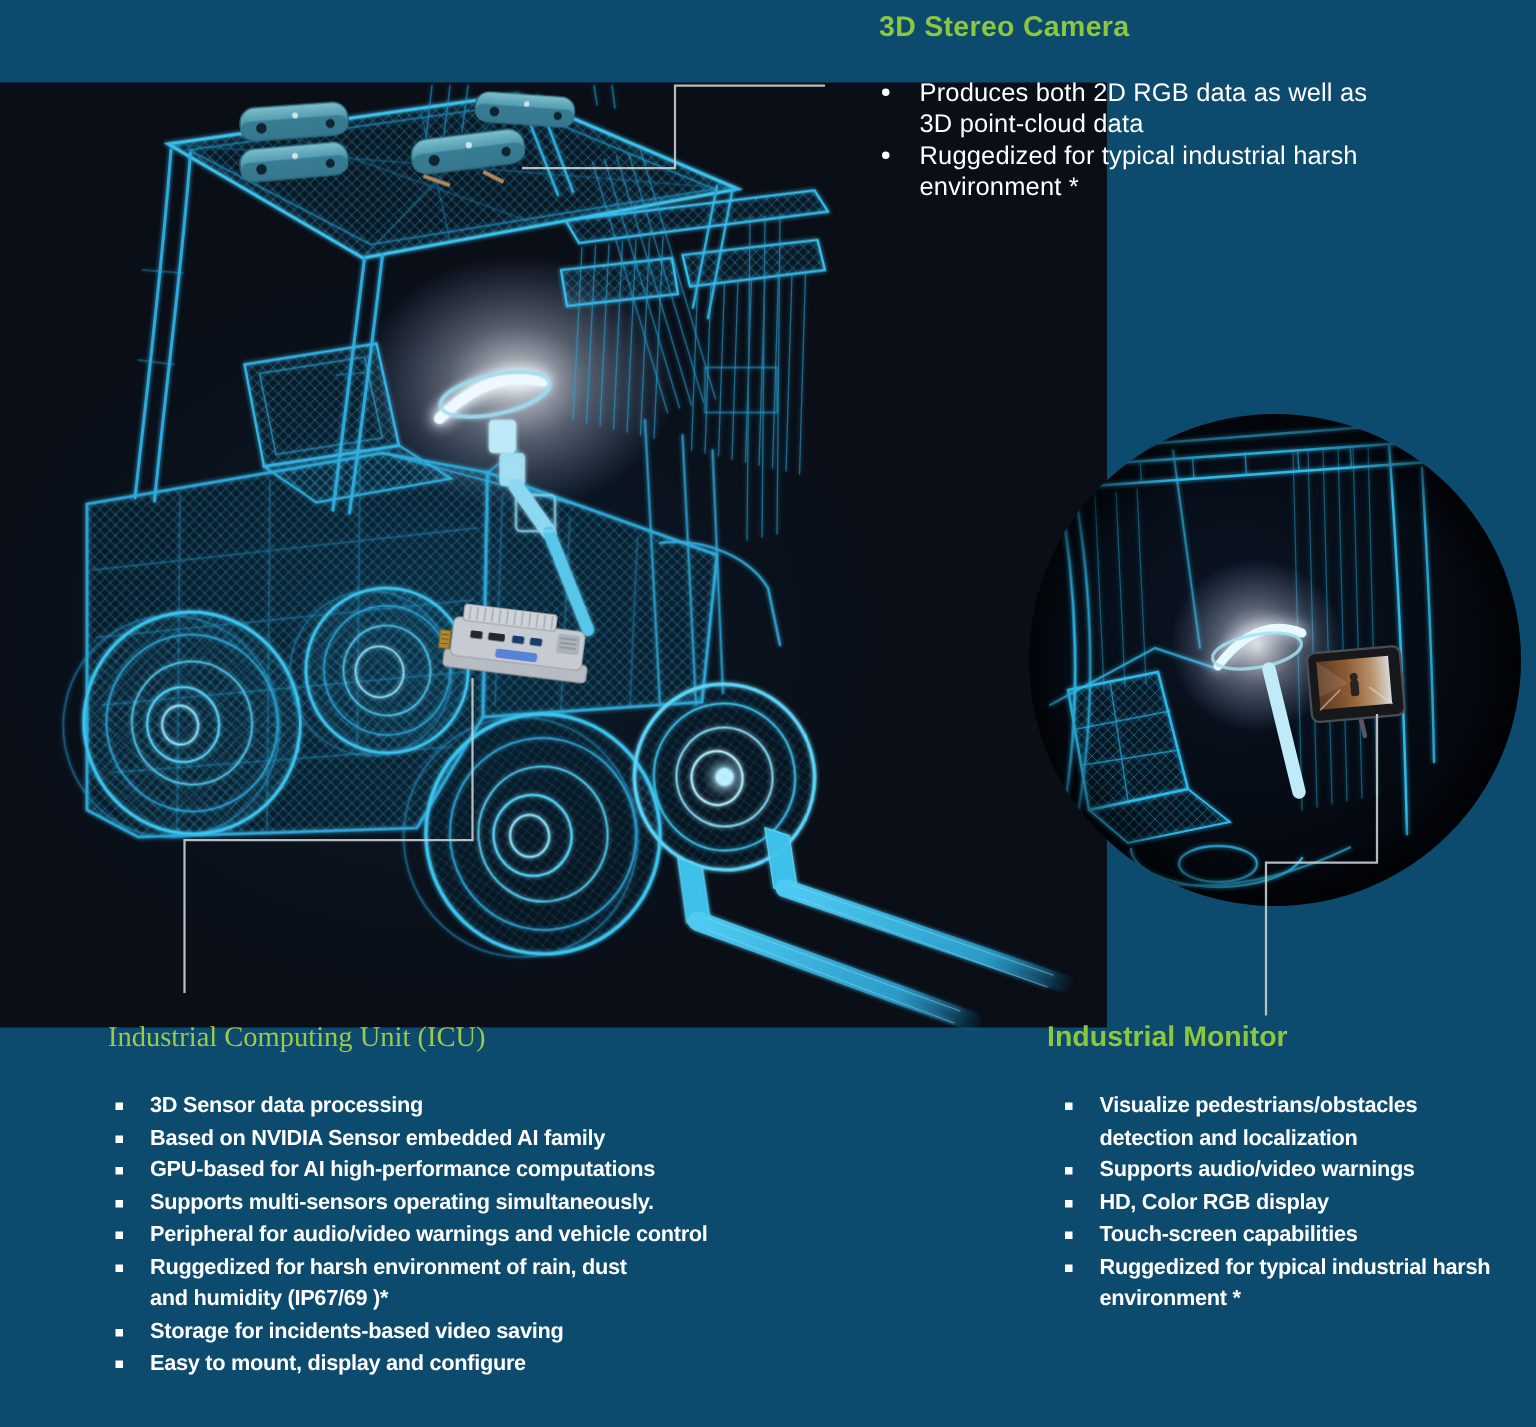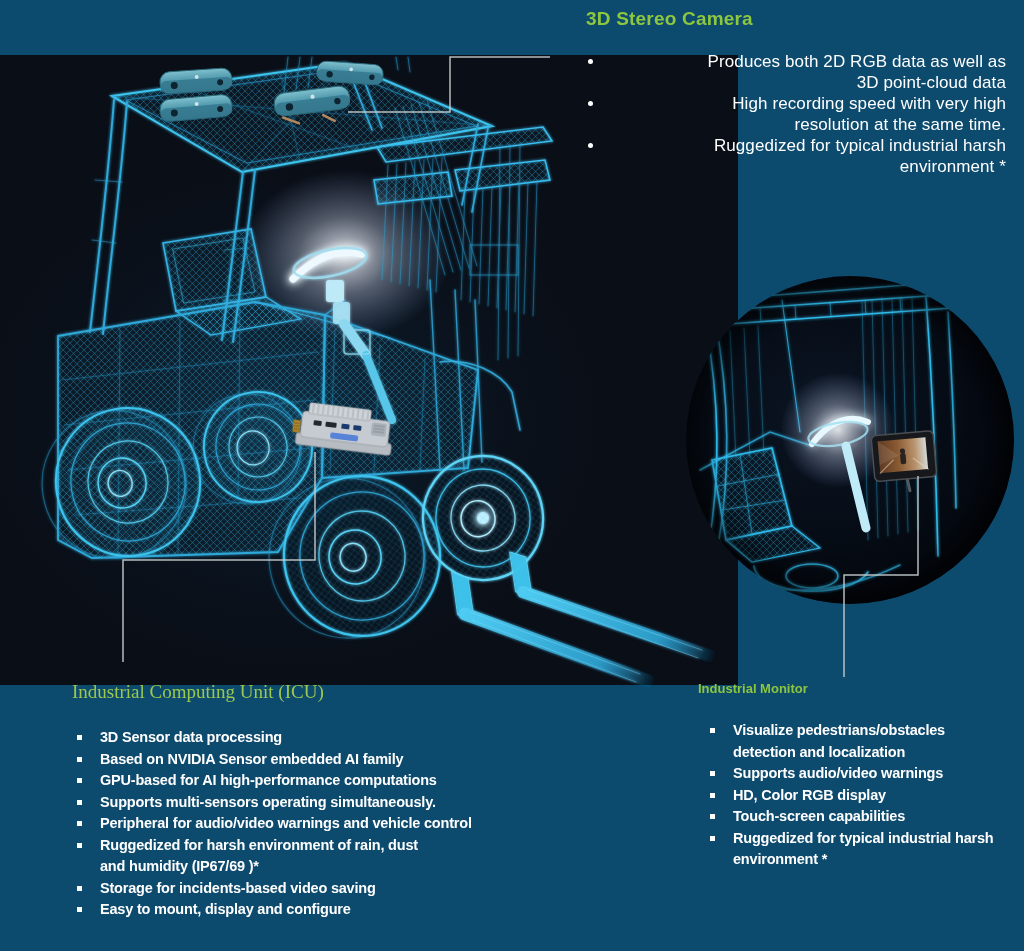--- a/index.html
+++ b/index.html
@@ -3,27 +3,27 @@
 <meta charset="utf-8">
 <style>
   html,body{margin:0;padding:0;background:#000;}
   #stage{position:relative;width:1024px;height:951px;background:#0c4a6e;overflow:hidden;
          font-family:"Liberation Sans",sans-serif;}
   #scene{position:absolute;left:0;top:0;}
   .section{position:absolute;color:#fff;}
   .section h2{margin:0;padding:0;font-weight:bold;color:#8dc63f;}
   #sec-camera h2{font-size:19px;letter-spacing:.2px;}
   #sec-icu h2{font-size:19px;font-weight:400;color:#9cc84e;font-family:Liberation Serif, serif;}
-  #sec-monitor h2{font-size:13px;}
+  #sec-monitor h2{font-size:19px;}
   .blist{list-style:none;margin:0;padding:0;}
   #sec-camera .blist{margin-top:21px;}
   #sec-icu .blist{margin-top:24px;}
   #sec-monitor .blist{margin-top:24px;}
   .blist li{position:relative;white-space:pre-line;}
-  #sec-camera .blist li{padding-left:27px;font-size:17px;line-height:21px;font-weight:400;letter-spacing:.1px;text-align:right;}
+  #sec-camera .blist li{padding-left:27px;font-size:17px;line-height:21px;font-weight:400;letter-spacing:.1px;}
   #sec-icu .blist li{padding-left:28px;font-size:14.5px;line-height:21.5px;font-weight:bold;letter-spacing:-.2px;}
   #sec-monitor .blist li{padding-left:35px;font-size:14.5px;line-height:21.5px;font-weight:bold;letter-spacing:-.2px;}
   .dot{position:absolute;width:5px;height:5px;border-radius:50%;background:#fff;top:8px;left:2px;}
   .sq{position:absolute;width:5px;height:5px;background:#fff;top:8px;}
   #sec-icu .sq{left:5px;}
   #sec-monitor .sq{left:12px;}
 </style>
 </head>
 <body>
 
@@ -303,22 +303,20 @@
     <polyline points="315,452 315,560 123,560 123,662"></polyline>
     <polyline points="918,476 918,575 844,575 844,677"></polyline>
   </g>
 </svg>
 
 <div class="section" id="sec-camera" style="left:586px;top:8px;width:420px;">
   <h2>3D Stereo Camera</h2>
   <ul class="blist">
     <li><span class="dot"></span><span>Produces both 2D RGB data as well as
 3D point-cloud data</span></li>
-    <li><span class="dot"></span><span>High recording speed with very high
-resolution at the same time.</span></li>
     <li><span class="dot"></span><span>Ruggedized for typical industrial harsh
 environment *</span></li>
   </ul>
 </div>
 
 <div class="section" id="sec-icu" style="left:72px;top:681px;width:490px;">
   <h2>Industrial Computing Unit (ICU)</h2>
   <ul class="blist">
     <li><span class="sq"></span><span>3D Sensor data processing</span></li>
     <li><span class="sq"></span><span>Based on NVIDIA Sensor embedded AI family</span></li>

